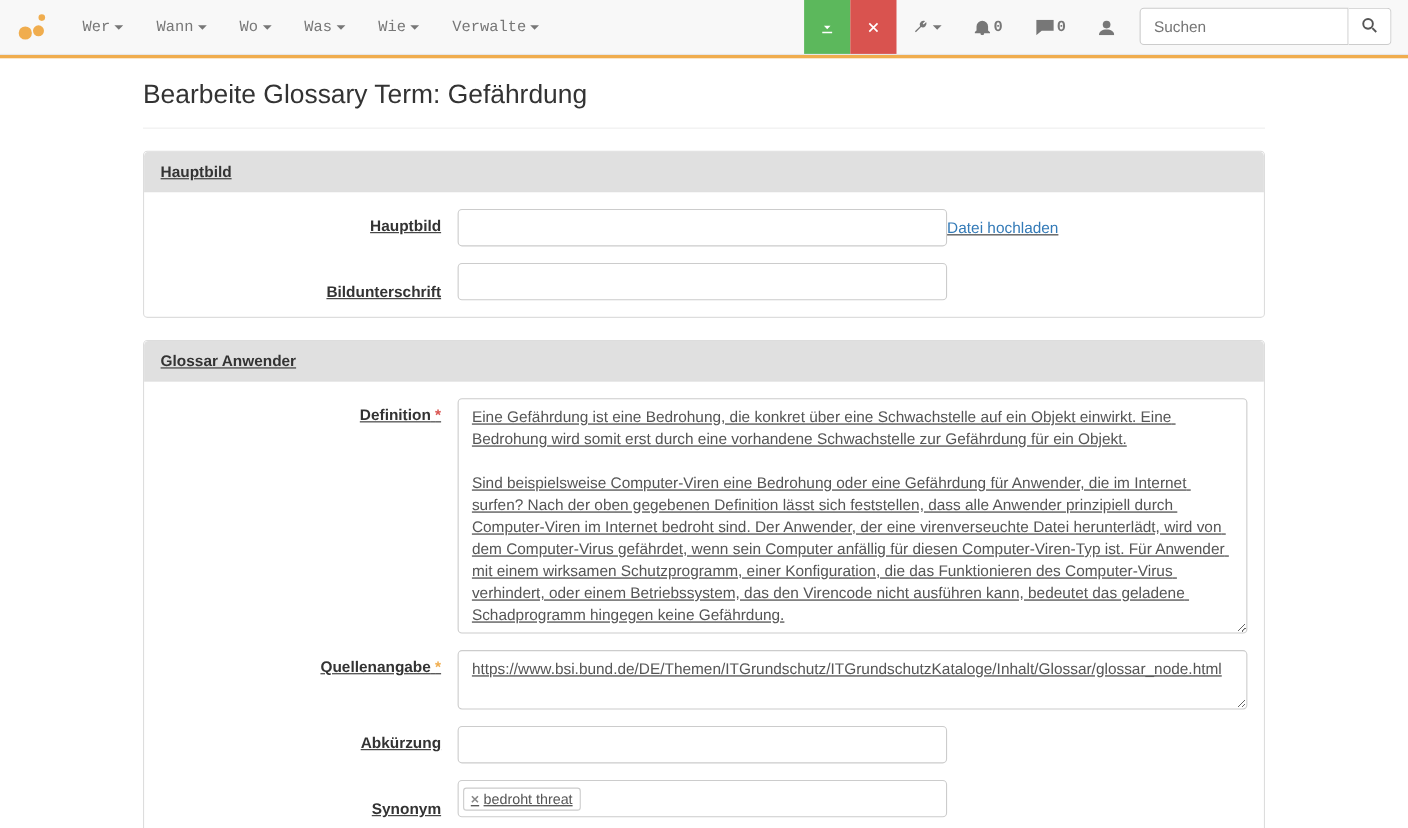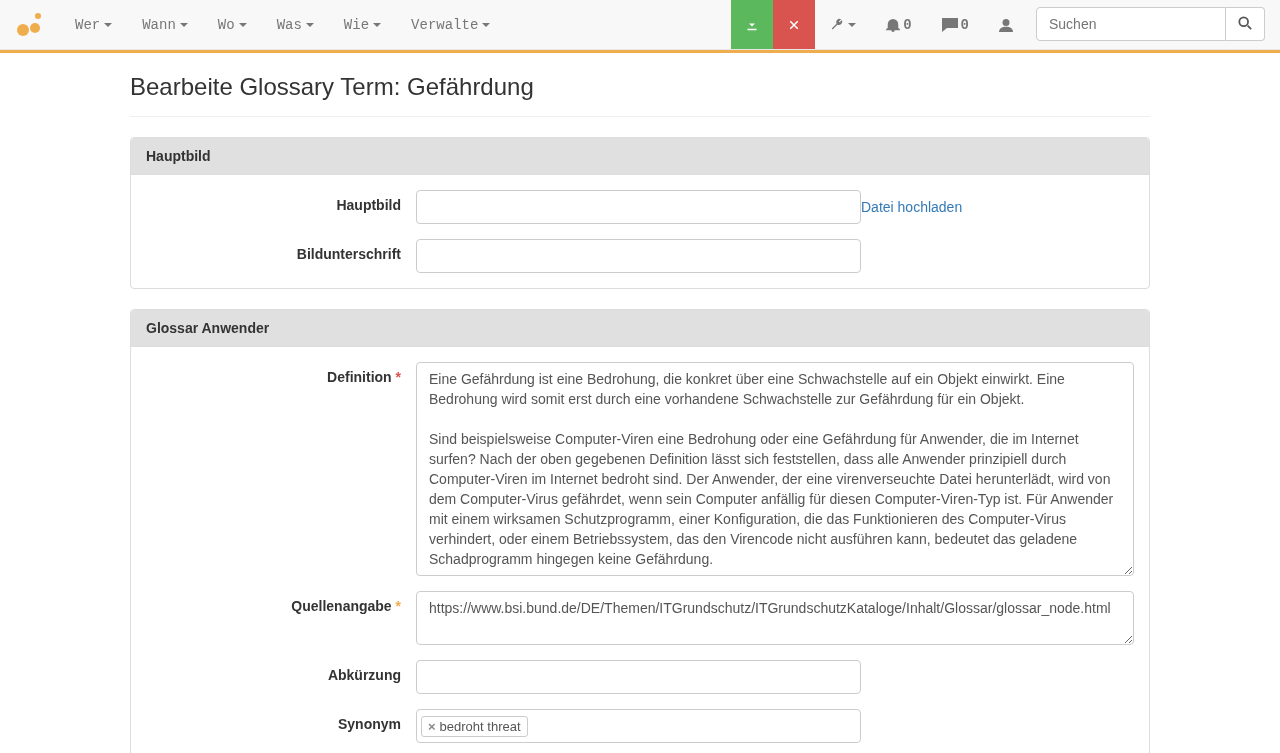--- a/index.html
+++ b/index.html
@@ -21,27 +21,27 @@
 .search-input { height: 34px; padding: 6px 12px; border: 1px solid #ccc; border-radius: 4px 0 0 4px; width: 190px; font-size: 14px; color: #555; }
 .search-btn { height: 34px; padding: 6px 12px; border: 1px solid #ccc; border-left: none; background: #fff; border-radius: 0 4px 4px 0; cursor: pointer; color: #555; }
 .orange-bar { height: 3px; background: #f0ad4e; }
 
 
 .container { max-width: 1050px; margin: 0 auto; padding: 20px 15px; }
 h1.title { font-size: 24px; font-weight: 500; margin-bottom: 15px; color: #333; }
 .hr { border-top: 1px solid #eee; margin-bottom: 20px; }
 
 
-.panel { border: 1px solid #ddd; border-radius: 4px; margin-bottom: 20px; background: #fff; }
+.panel { border: 1px solid #ddd; border-radius: 4px; margin-bottom: 20px; background: #fff; text-decoration: underline; }
 .panel-header { background: #e0e0e0; padding: 10px 15px; border-bottom: 1px solid #ddd; border-radius: 4px 4px 0 0; font-weight: bold; color: #333; }
 .panel-body { padding: 15px; }
 
 
 .form-group { display: flex; margin-bottom: 15px; align-items: flex-start; }
-.form-group:last-child { margin-bottom: 0; }
+.form-group:last-child { margin-bottom: 0; align-items: flex-end; }
 .form-label { flex: 0 0 270px; text-align: right; padding-right: 15px; padding-top: 7px; font-weight: bold; color: #333; }
 .form-label .required { color: #d9534f; }
 .form-label .required-orange { color: #f0ad4e; }
 .form-field { flex: 1; display: flex; align-items: center; }
 .form-control { width: 100%; max-width: 445px; padding: 6px 12px; border: 1px solid #ccc; border-radius: 4px; font-size: 14px; line-height: 1.42857143; color: #555; background: #fff; font-family: inherit; }
 .form-control-wide { max-width: none; width: 100%; }
 textarea.form-control { resize: vertical; }
 .upload-link { color: #337ab7; cursor: pointer; white-space: nowrap; }
 
 

